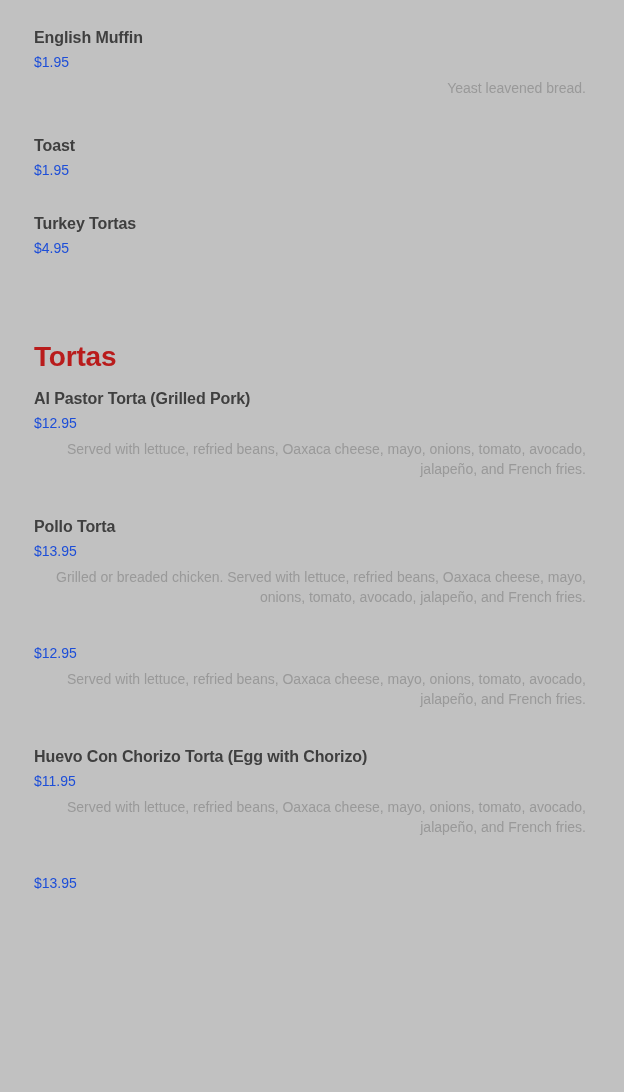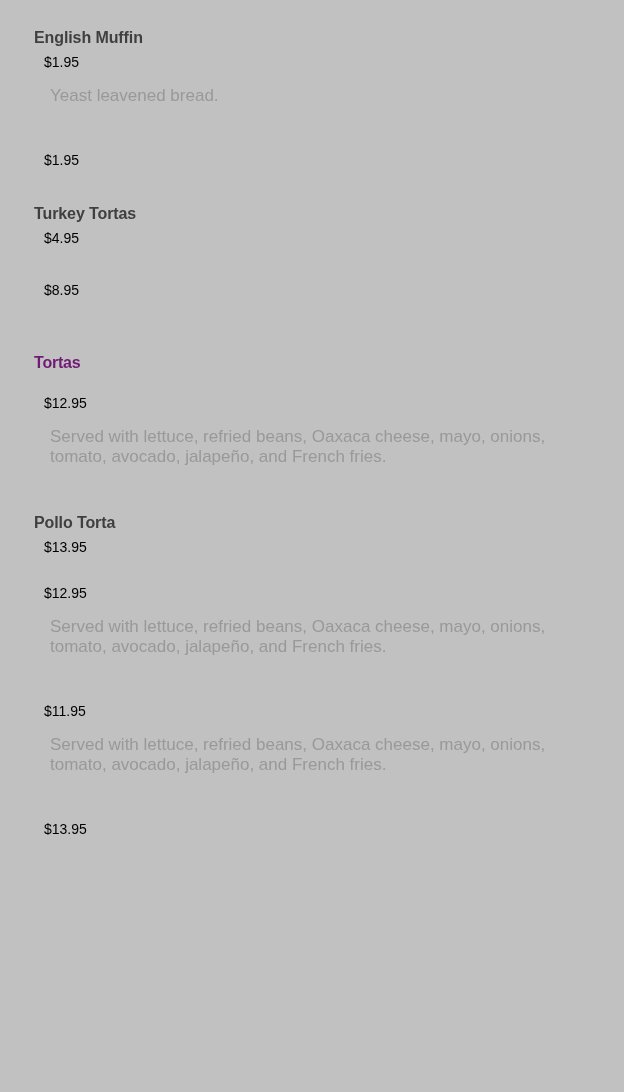--- a/index.html
+++ b/index.html
@@ -31,83 +31,87 @@
     font-size: 16px;
     line-height: 20px;
     font-weight: 700;
     letter-spacing: -0.1px;
     color: #3f3f3f;
     margin: 0 0 6px 0;
   }
   .item-price {
     font-size: 14px;
     line-height: 16px;
-    color: #000000;
-    margin: 0 0 8px 10px;
+    color: #1d4ed8;
+    margin: 0 0 8px 0;
   }
   .item-price:last-child {
     margin-bottom: 0;
   }
   .item-desc {
-    font-size: 17px;
+    font-size: 14px;
     line-height: 20px;
     color: #999999;
-    margin: 16px;
+    margin: 8px;
+    text-align: right;
   }
   .section-heading {
-    font-size: 16px;
+    font-size: 28px;
     line-height: 28px;
     font-weight: 700;
     letter-spacing: -0.2px;
-    color: #701a75;
+    color: #b91c1c;
     margin: 51px 0 18px 0;
   }
 </style>
 </head>
 <body>
 
 <main class="menu">
 
   <div class="menu-item">
     <h3 class="item-name">English Muffin</h3>
     <div class="item-price">$1.95</div>
     <p class="item-desc">Yeast leavened bread.</p>
   </div>
 
   <div class="menu-item no-desc">
+    <h3 class="item-name">Toast</h3>
     <div class="item-price">$1.95</div>
   </div>
 
   <div class="menu-item no-desc">
     <h3 class="item-name">Turkey Tortas</h3>
     <div class="item-price">$4.95</div>
   </div>
 
   <div class="menu-item">
-    <div class="item-price">$8.95</div>
   </div>
 
   <h2 class="section-heading">Tortas</h2>
 
   <div class="menu-item">
+    <h3 class="item-name">Al Pastor Torta (Grilled Pork)</h3>
     <div class="item-price">$12.95</div>
     <p class="item-desc">Served with lettuce, refried beans, Oaxaca cheese, mayo, onions, tomato, avocado, jalapeño, and French fries.</p>
   </div>
 
   <div class="menu-item">
     <h3 class="item-name">Pollo Torta</h3>
     <div class="item-price">$13.95</div>
+    <p class="item-desc">Grilled or breaded chicken. Served with lettuce, refried beans, Oaxaca cheese, mayo, onions, tomato, avocado, jalapeño, and French fries.</p>
   </div>
 
   <div class="menu-item">
     <div class="item-price">$12.95</div>
     <p class="item-desc">Served with lettuce, refried beans, Oaxaca cheese, mayo, onions, tomato, avocado, jalapeño, and French fries.</p>
   </div>
 
   <div class="menu-item">
+    <h3 class="item-name">Huevo Con Chorizo Torta (Egg with Chorizo)</h3>
     <div class="item-price">$11.95</div>
     <p class="item-desc">Served with lettuce, refried beans, Oaxaca cheese, mayo, onions, tomato, avocado, jalapeño, and French fries.</p>
   </div>
 
   <div class="menu-item">
     <div class="item-price">$13.95</div>
   </div>
 
 
 </main>

